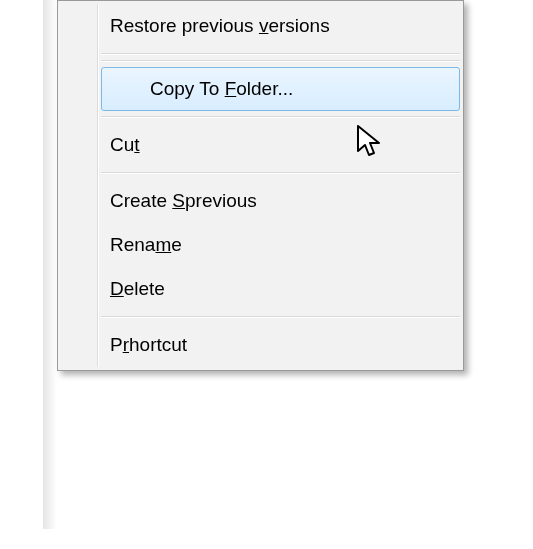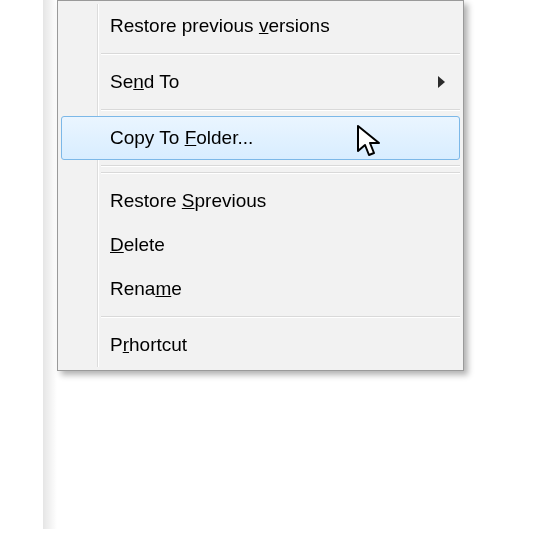--- a/index.html
+++ b/index.html
@@ -49,20 +49,21 @@
     padding-left: 48px;
     padding-right: 14px;
     border: 1px solid transparent;
     border-radius: 3px;
     box-sizing: border-box;
     white-space: nowrap;
   }
   .menu-item.hover {
     background: linear-gradient(#eaf5ff, #d8edff);
     border-color: #7cb8e8;
+    margin-left: 40px;
   }
   .menu-sep {
     margin: 5px 0 5px 40px;
     height: 0;
     border-top: 1px solid #d9d9d9;
     border-bottom: 1px solid #ffffff;
   }
   .submenu-arrow {
     margin-left: auto;
     width: 0;
@@ -105,48 +106,47 @@
   <div class="context-menu">
     <div class="menu-inner">
       <div class="icon-gutter-line"></div>
 
       <div class="menu-item">
         <span><span>Restore previous </span><span class="mnemonic">v</span><span>ersions</span></span>
       </div>
 
       <div class="menu-sep"></div>
 
-      <div class="menu-item">
-        <span><span>Se</span><span class="mnemonic">n</span><span>d To</span></span>
-        <span class="submenu-arrow"></span>
-      </div>
 
       <div class="menu-sep"></div>
 
       <div class="menu-item hover">
         <span><span>Copy To </span><span class="mnemonic">F</span><span>older...</span></span>
       </div>
 
 
       <div class="menu-sep"></div>
 
+      <div class="menu-item">
+        <span><span>Cu</span><span class="mnemonic">t</span><span></span></span>
+      </div>
 
 
       <div class="menu-sep"></div>
 
       <div class="menu-item">
-        <span><span>Restore </span><span class="mnemonic">S</span><span>previous</span></span>
+        <span><span>Create </span><span class="mnemonic">S</span><span>previous</span></span>
+      </div>
+
+      <div class="menu-item">
+        <span><span>Rena</span><span class="mnemonic">m</span><span>e</span></span>
       </div>
 
       <div class="menu-item">
         <span><span></span><span class="mnemonic">D</span><span>elete</span></span>
-      </div>
-
-      <div class="menu-item">
-        <span><span>Rena</span><span class="mnemonic">m</span><span>e</span></span>
       </div>
 
       <div class="menu-sep"></div>
 
       <div class="menu-item">
         <span><span>P</span><span class="mnemonic">r</span><span>hortcut</span></span>
       </div>
 
     </div>
   </div>

